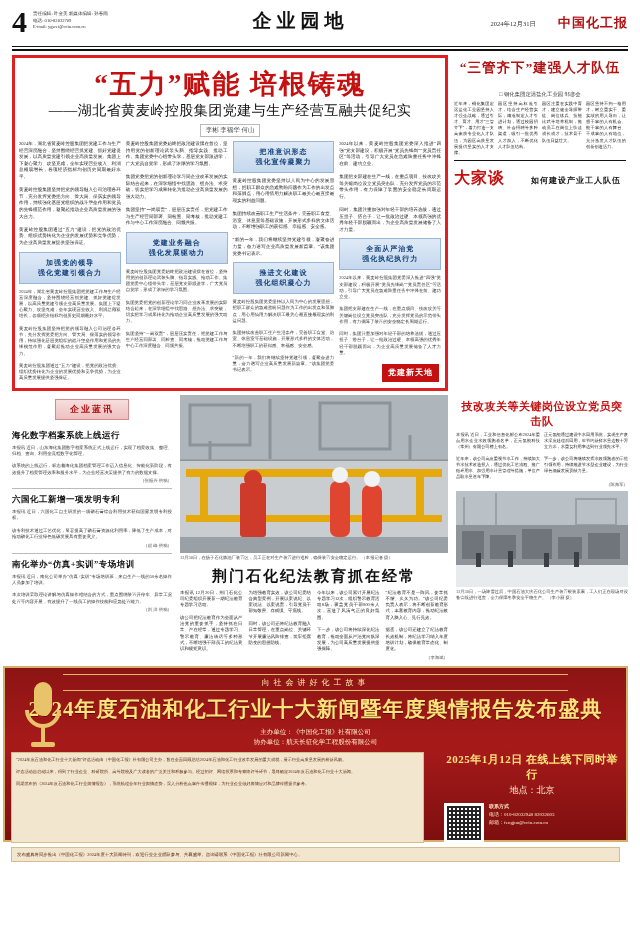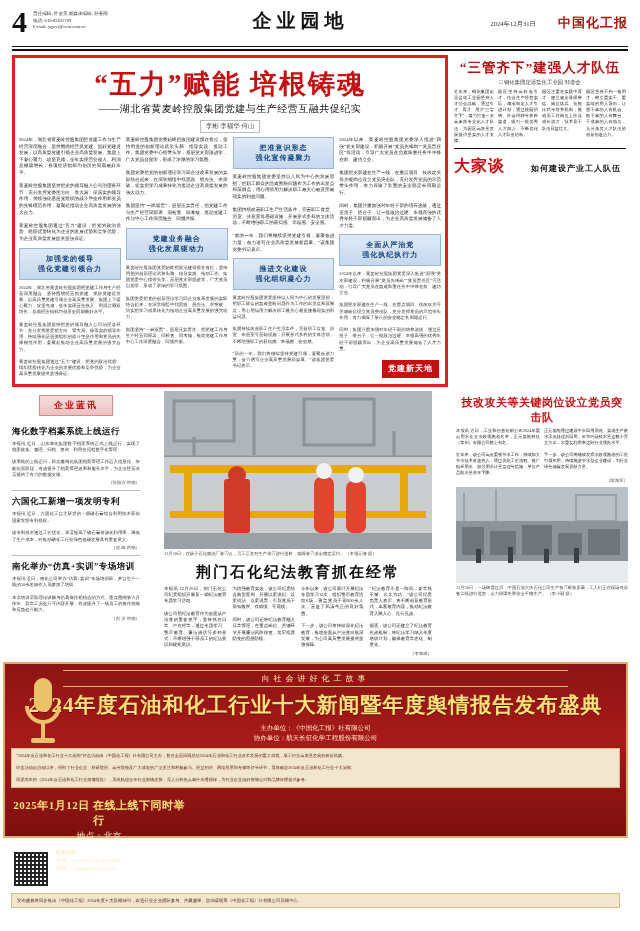--- a/index.html
+++ b/index.html
@@ -27,50 +27,50 @@
   .right-zone{width:172px;}
 
   
   .redbox{border:3px solid #e02020;padding:4px 4px 2px 4px;position:relative;}
 
   .headline{
     text-align:center;font-size:27px;font-weight:bold;color:#c41010;
     letter-spacing:2px;line-height:32px;margin:6px 0 2px 0;
     font-family:"Liberation Serif",serif;
   }
-  .subhead{text-align:center;font-size:10px;color:#111;margin:2px 0 4px 0;letter-spacing:.5px;}
+  .subhead{text-align:center;font-size:14px;color:#111;margin:2px 0 4px 0;letter-spacing:.5px;}
   .byline{text-align:center;font-size:6.5px;color:#444;margin-bottom:4px;}
   .byline span{display:inline-block;border:1px solid #bbb;padding:1px 5px;}
 
   .cols4{display:flex;gap:5px;}
   .col{flex:1;font-size:4.6px;line-height:6.6px;text-align:justify;color:#222;}
   .col p{margin:0 0 4px 0;}
   .tinytext{font-size:4.4px;line-height:6.2px;color:#333;text-align:justify;}
 
   .subtitle-box{
     background:linear-gradient(180deg,#dfeaf6,#c5d8ee);
     border:1px solid #9ab6d6;color:#14427a;font-weight:bold;
     font-size:7px;text-align:center;padding:5px 2px;margin:5px 0;letter-spacing:1px;line-height:10px;
   }
   .stamp{
     position:absolute;right:6px;bottom:6px;background:#c41010;color:#fff;
     font-size:8px;font-weight:bold;padding:4px 6px;letter-spacing:1px;line-height:10px;
   }
 
   
-  .r-head{font-size:13.5px;font-weight:bold;color:#b11212;text-align:center;letter-spacing:1px;line-height:18px;margin:4px 0 2px 0;}
+  .r-head{font-size:13.5px;font-weight:bold;color:#b11212;text-align:center;letter-spacing:1px;line-height:18px;margin:4px 0 14px 0;}
   .r-sub{font-size:5.4px;text-align:center;color:#333;margin-bottom:3px;}
   .r-cols{display:flex;gap:4px;}
   .r-col{flex:1;font-size:4.2px;line-height:6.1px;text-align:justify;color:#222;}
   .r-banner{font-size:16px;font-weight:bold;color:#c41010;margin-top:4px;letter-spacing:1px;}
   .r-banner-row{display:flex;align-items:baseline;gap:6px;border-top:1px solid #111;padding-top:3px;margin-top:4px;}
   .r-banner-txt{font-size:8px;font-weight:bold;color:#111;letter-spacing:1px;margin-left:20px;}
 
   
-  .band2{display:flex;padding:4px 12px 0 12px;gap:24px;}
+  .band2{display:flex;padding:4px 12px 0 12px;gap:8px;}
   .b2-left{width:160px;}
   .b2-mid{width:268px;}
   .b2-right{width:172px;}
 
   .sec-title{
     display:inline-block;background:linear-gradient(180deg,#f6dede,#eec0c0);
     border:1px solid #d08b8b;color:#b11212;font-weight:bold;font-size:9px;
     padding:3px 14px;margin:4px 0 5px 0;letter-spacing:2px;
   }
   .item-title{font-size:8.5px;font-weight:bold;color:#111;margin:5px 0 3px 0;letter-spacing:.5px;}
@@ -93,21 +93,21 @@
   }
   .ad-ribbon{
     text-align:center;color:#ffe9a8;font-size:8px;letter-spacing:4px;
     border-top:1px solid #e0b865;border-bottom:1px solid #e0b865;padding:2px 0;margin:0 52px 4px 52px;
   }
   .ad-title{
     text-align:center;font-size:21px;font-weight:bold;color:#ffe27a;letter-spacing:1px;
     text-shadow:0 1px 0 #5a0a0a;margin-bottom:4px;
   }
   .ad-org{text-align:center;font-size:6.5px;color:#ffe9c4;line-height:10px;}
-  .ad-body{display:flex;gap:10px;margin-top:5px;flex-direction:column;}
+  .ad-body{display:flex;gap:20px;margin-top:5px;}
   .ad-left{flex:1;background:#f3e6cf;border:1px solid #d8bd8a;padding:4px;font-size:4.2px;line-height:6px;color:#5d2a12;text-align:justify;}
   .ad-right{width:176px;color:#ffe9c4;}
   .ad-date{font-size:11px;font-weight:bold;color:#ffe27a;text-align:center;letter-spacing:.5px;}
   .ad-place{font-size:9px;color:#ffeec9;text-align:center;margin-top:2px;}
   .ad-contact{display:flex;gap:5px;margin-top:6px;align-items:flex-start;}
   .ad-contact-txt{font-size:5px;line-height:8px;color:#ffe9c4;}
   .qr{width:40px;height:40px;background:#fff;position:relative;}
   .qr::before{content:"";position:absolute;inset:3px;
     background:
       repeating-linear-gradient(0deg,#000 0 2px,#fff 2px 4px),

